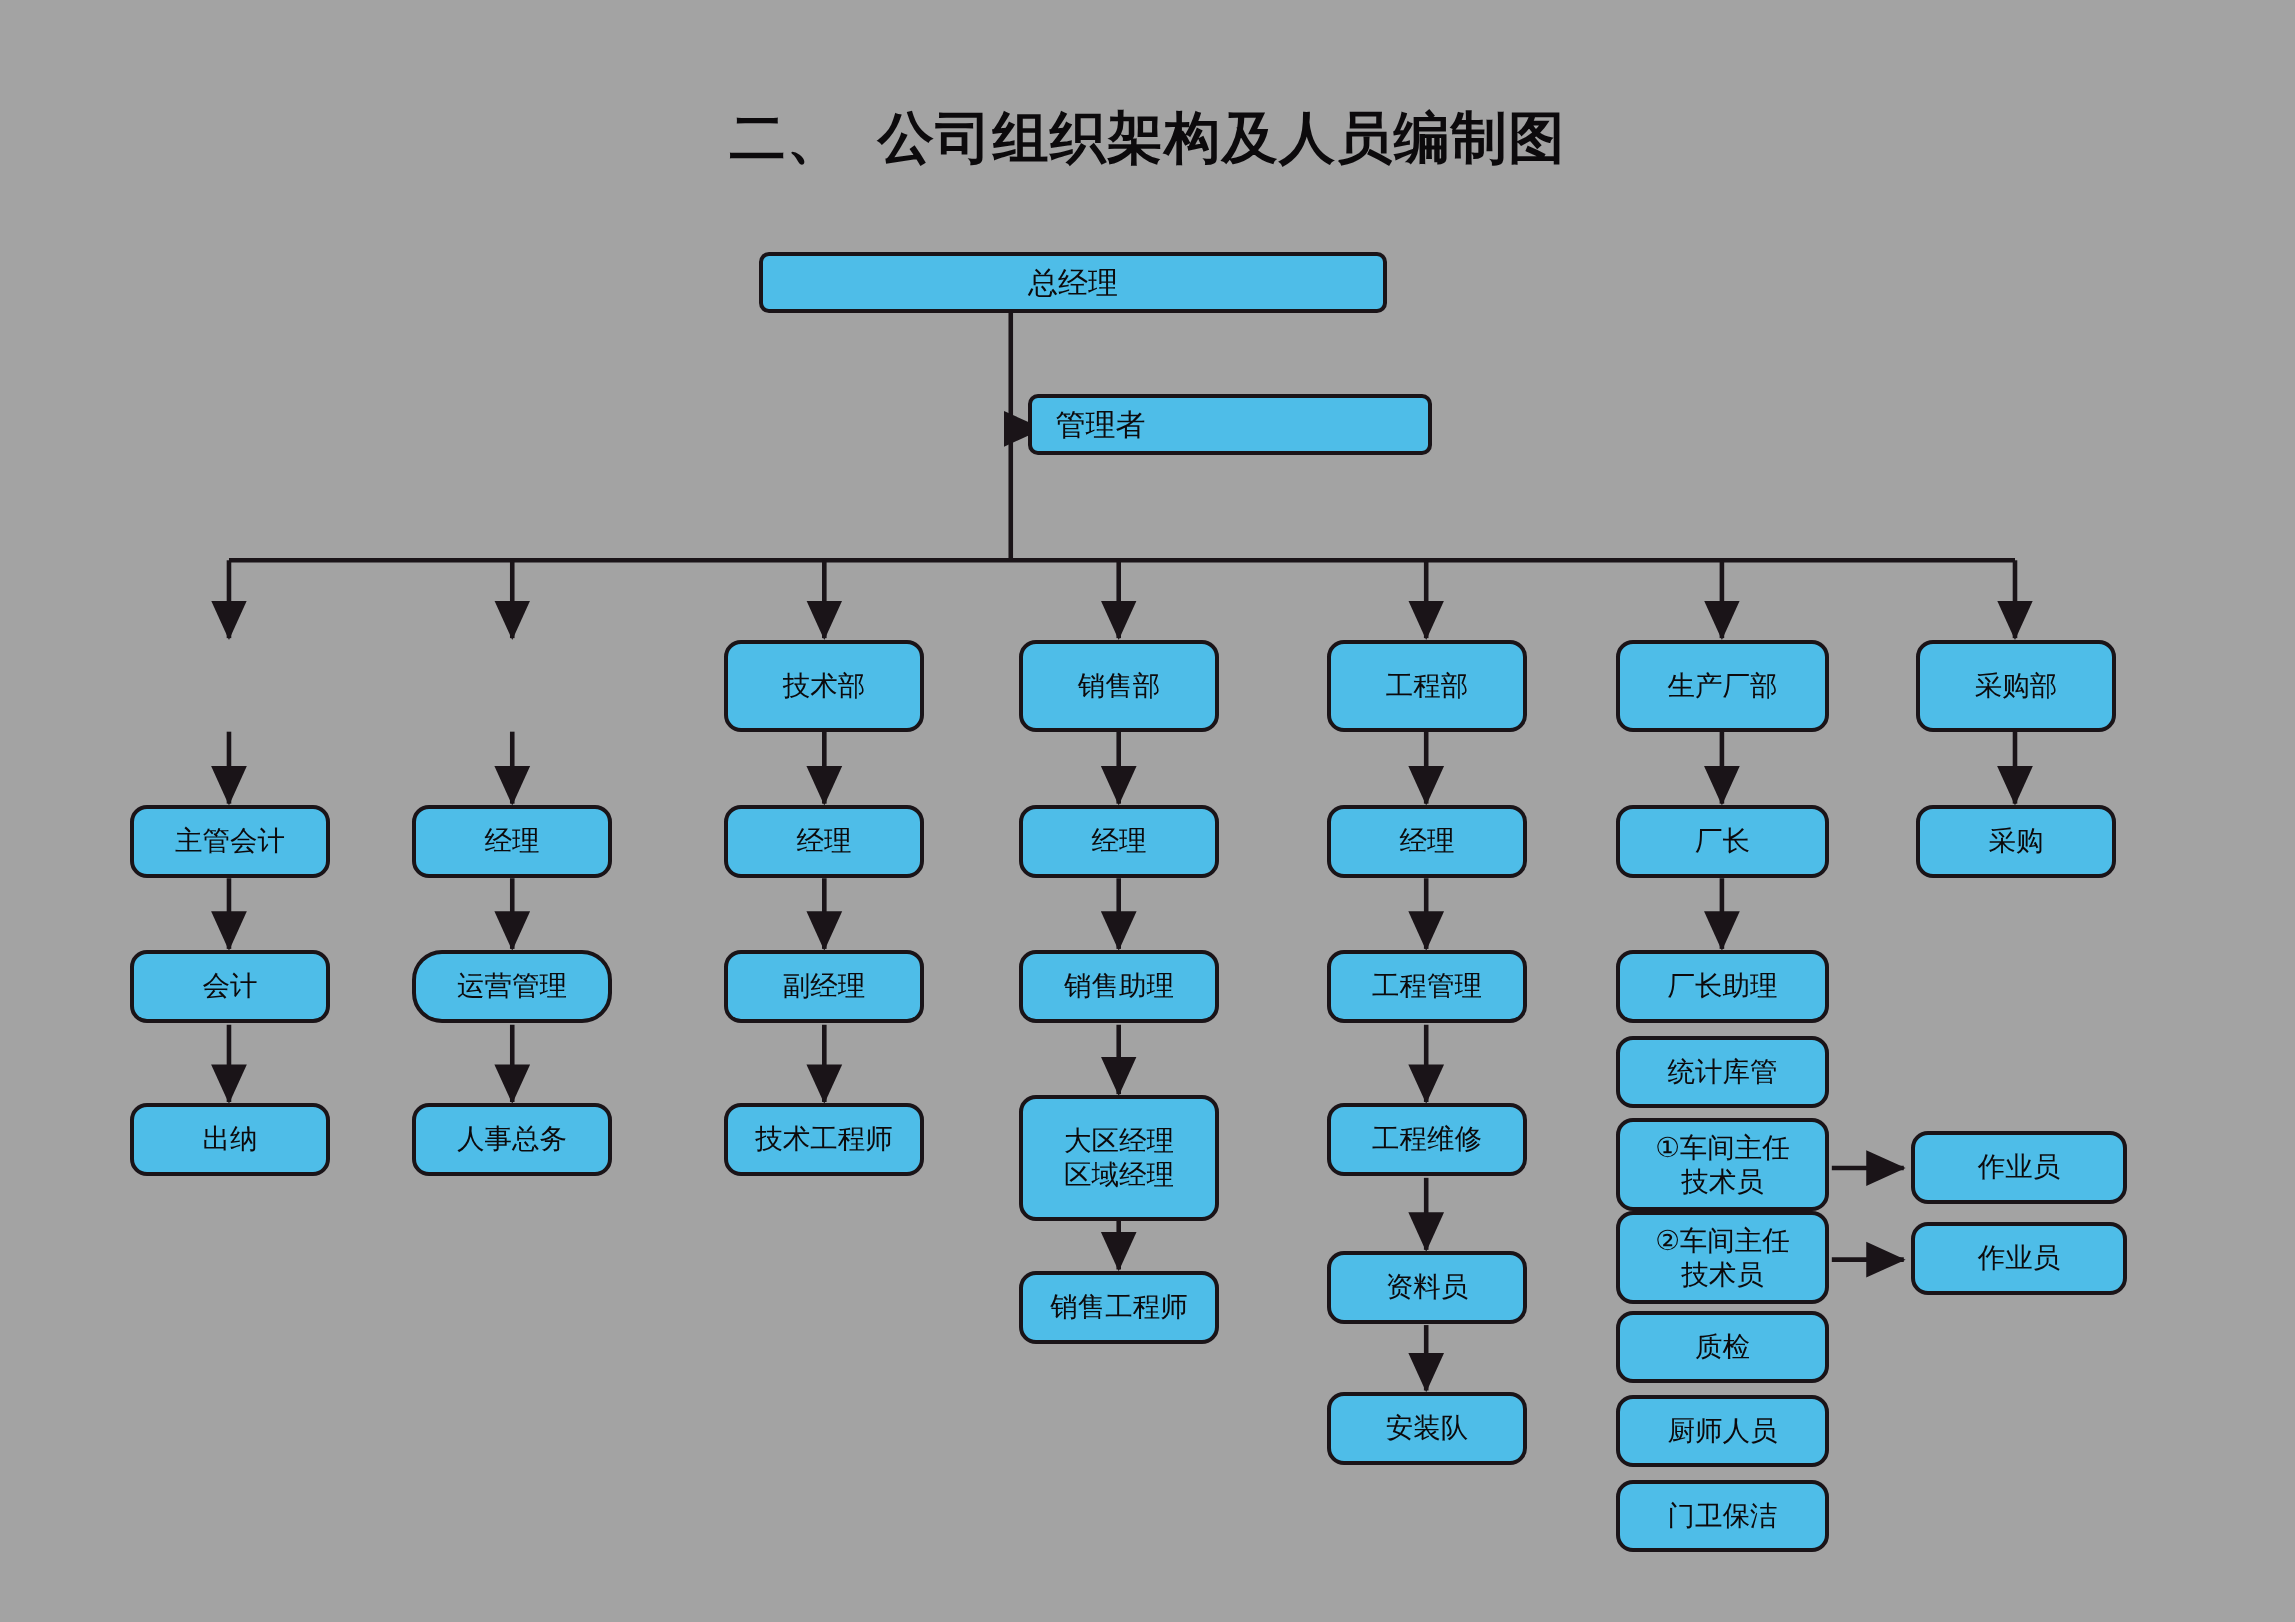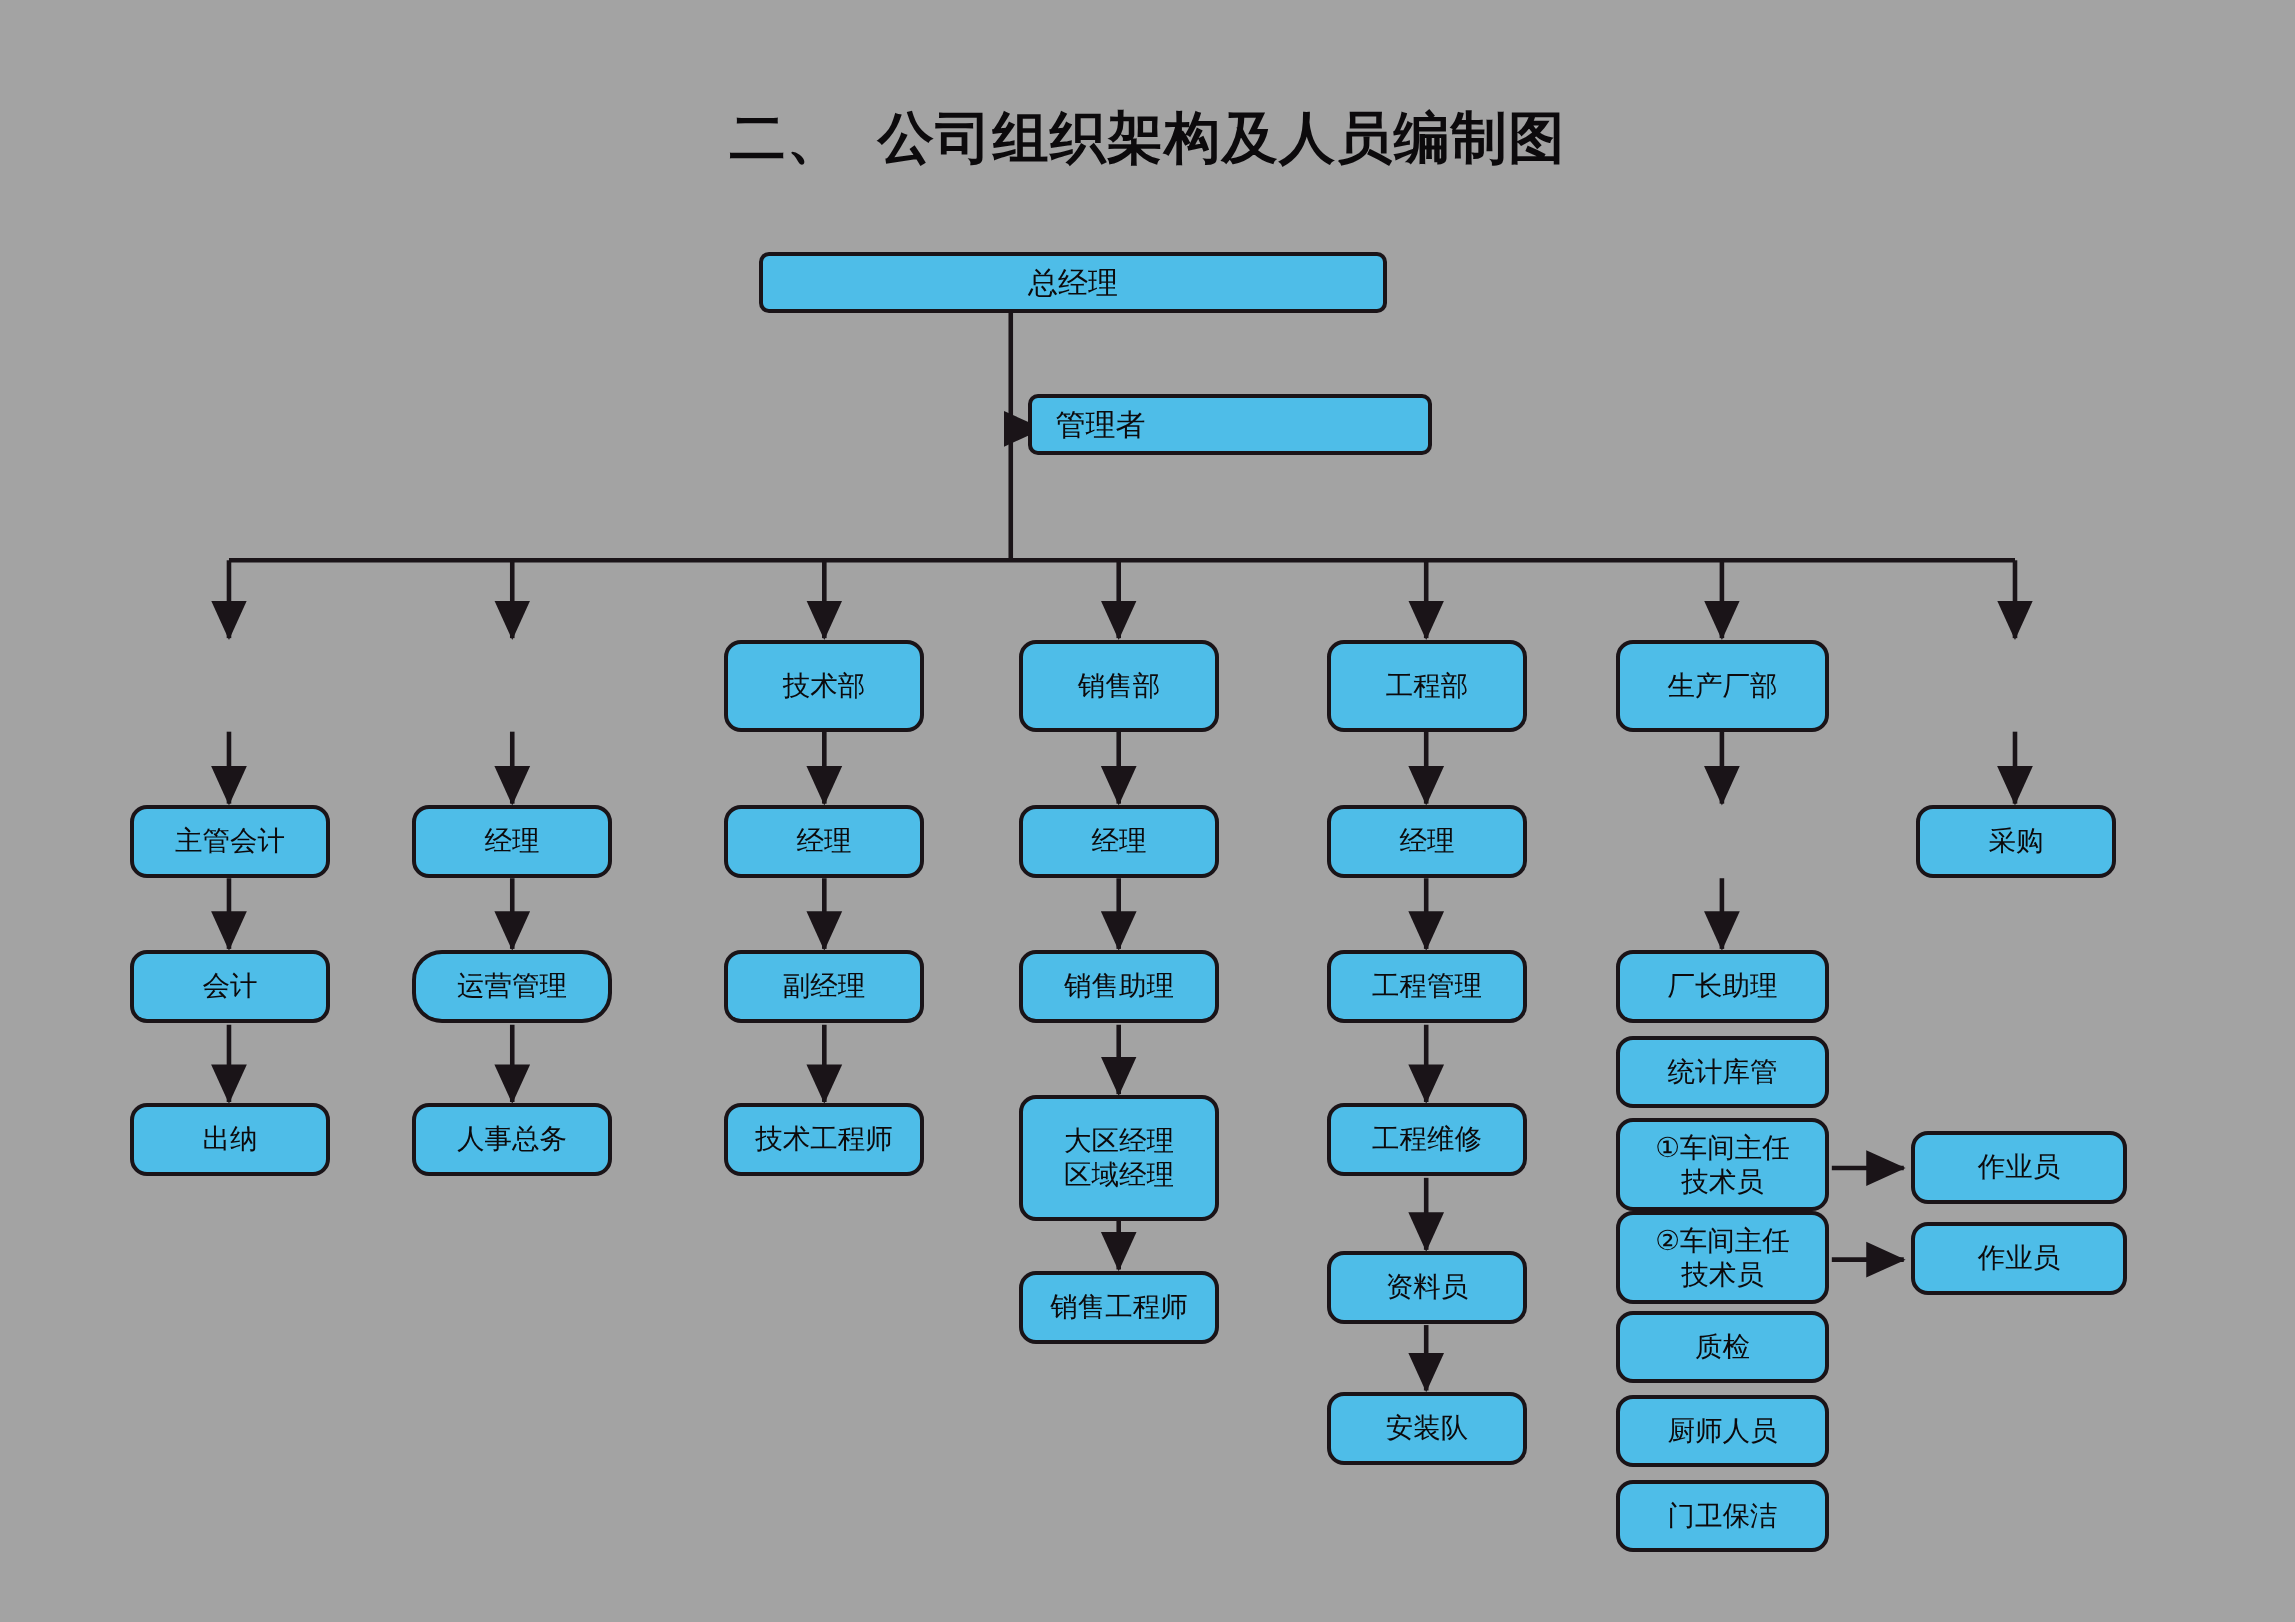--- a/index.html
+++ b/index.html
@@ -132,20 +132,21 @@
   </svg>
 
   <div class="node big" style="left:759px; top:252px; width:628px; height:61px;">总经理</div>
 
   <div class="node big align-left" style="left:1028px; top:394px; width:404px; height:61px;">管理者</div>
 
   <div class="node" style="left:724px; top:640px; width:200px; height:92px;">技术部</div>
   <div class="node" style="left:1019px; top:640px; width:200px; height:92px;">销售部</div>
   <div class="node" style="left:1327px; top:640px; width:200px; height:92px;">工程部</div>
   <div class="node" style="left:1616px; top:640px; width:213px; height:92px;">生产厂部</div>
+  <div class="node" style="left:1916px; top:640px; width:200px; height:92px;">采购部</div>
 
   <div class="node" style="left:130px; top:805px; width:200px; height:73px;">主管会计</div>
   <div class="node" style="left:130px; top:950px; width:200px; height:73px;">会计</div>
   <div class="node" style="left:130px; top:1103px; width:200px; height:73px;">出纳</div>
 
   <div class="node" style="left:412px; top:805px; width:200px; height:73px;">经理</div>
   <div class="node" style="left:412px; top:950px; width:200px; height:73px;border-radius:30px;">运营管理</div>
   <div class="node" style="left:412px; top:1103px; width:200px; height:73px;">人事总务</div>
 
   <div class="node" style="left:724px; top:805px; width:200px; height:73px;">经理</div>
@@ -157,20 +158,21 @@
   <div class="node two-line" style="left:1019px; top:1095px; width:200px; height:126px;">大区经理
 区域经理</div>
   <div class="node" style="left:1019px; top:1271px; width:200px; height:73px;">销售工程师</div>
 
   <div class="node" style="left:1327px; top:805px; width:200px; height:73px;">经理</div>
   <div class="node" style="left:1327px; top:950px; width:200px; height:73px;">工程管理</div>
   <div class="node" style="left:1327px; top:1103px; width:200px; height:73px;">工程维修</div>
   <div class="node" style="left:1327px; top:1251px; width:200px; height:73px;">资料员</div>
   <div class="node" style="left:1327px; top:1392px; width:200px; height:73px;">安装队</div>
 
+  <div class="node" style="left:1616px; top:805px; width:213px; height:73px;">厂长</div>
   <div class="node" style="left:1616px; top:950px; width:213px; height:73px;">厂长助理</div>
   <div class="node" style="left:1616px; top:1036px; width:213px; height:72px;">统计库管</div>
   <div class="node two-line" style="left:1616px; top:1118px; width:213px; height:93px;">①车间主任
 技术员</div>
   <div class="node two-line" style="left:1616px; top:1211px; width:213px; height:93px;">②车间主任
 技术员</div>
   <div class="node" style="left:1616px; top:1311px; width:213px; height:72px;">质检</div>
   <div class="node" style="left:1616px; top:1395px; width:213px; height:72px;">厨师人员</div>
   <div class="node" style="left:1616px; top:1480px; width:213px; height:72px;">门卫保洁</div>
 

